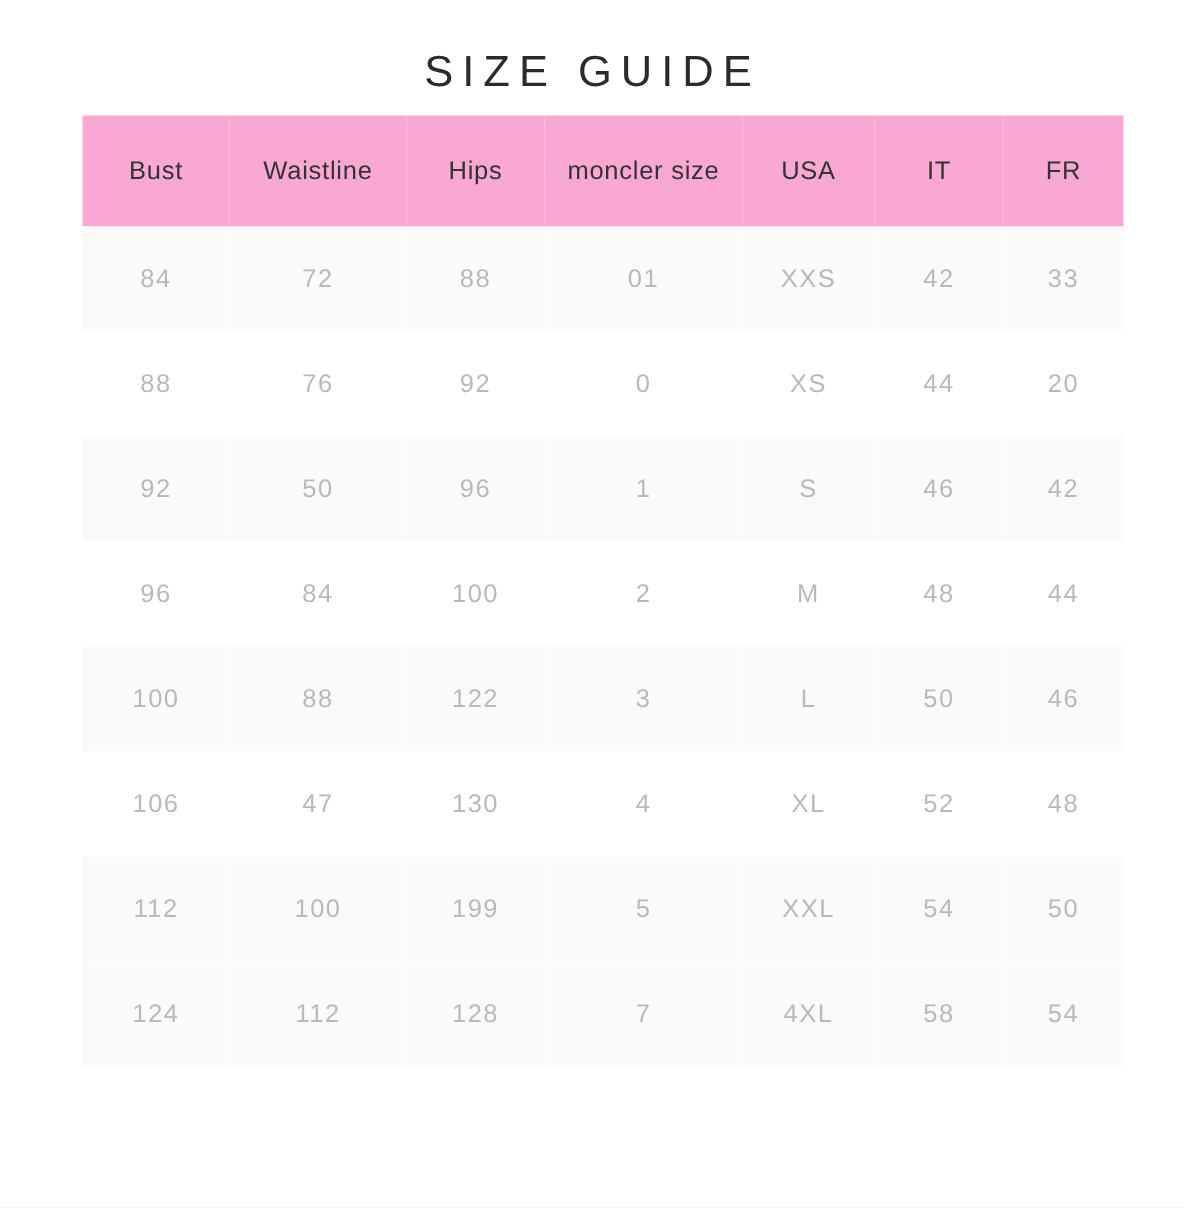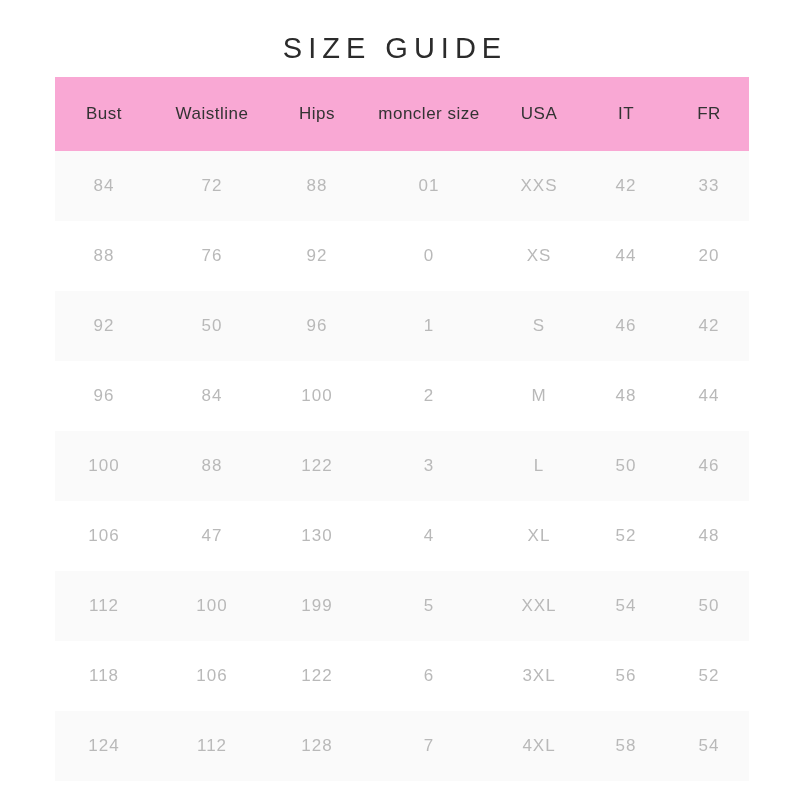--- a/index.html
+++ b/index.html
@@ -155,29 +155,20 @@
         </tr>
         <tr class="row-alt">
           <td>112</td>
           <td>100</td>
           <td>199</td>
           <td>5</td>
           <td>XXL</td>
           <td>54</td>
           <td>50</td>
         </tr>
-        <tr class="row-main">
-          <td>118</td>
-          <td>106</td>
-          <td>122</td>
-          <td>6</td>
-          <td>3XL</td>
-          <td>56</td>
-          <td>52</td>
-        </tr>
         <tr class="row-alt">
           <td>124</td>
           <td>112</td>
           <td>128</td>
           <td>7</td>
           <td>4XL</td>
           <td>58</td>
           <td>54</td>
         </tr>
       </tbody>

